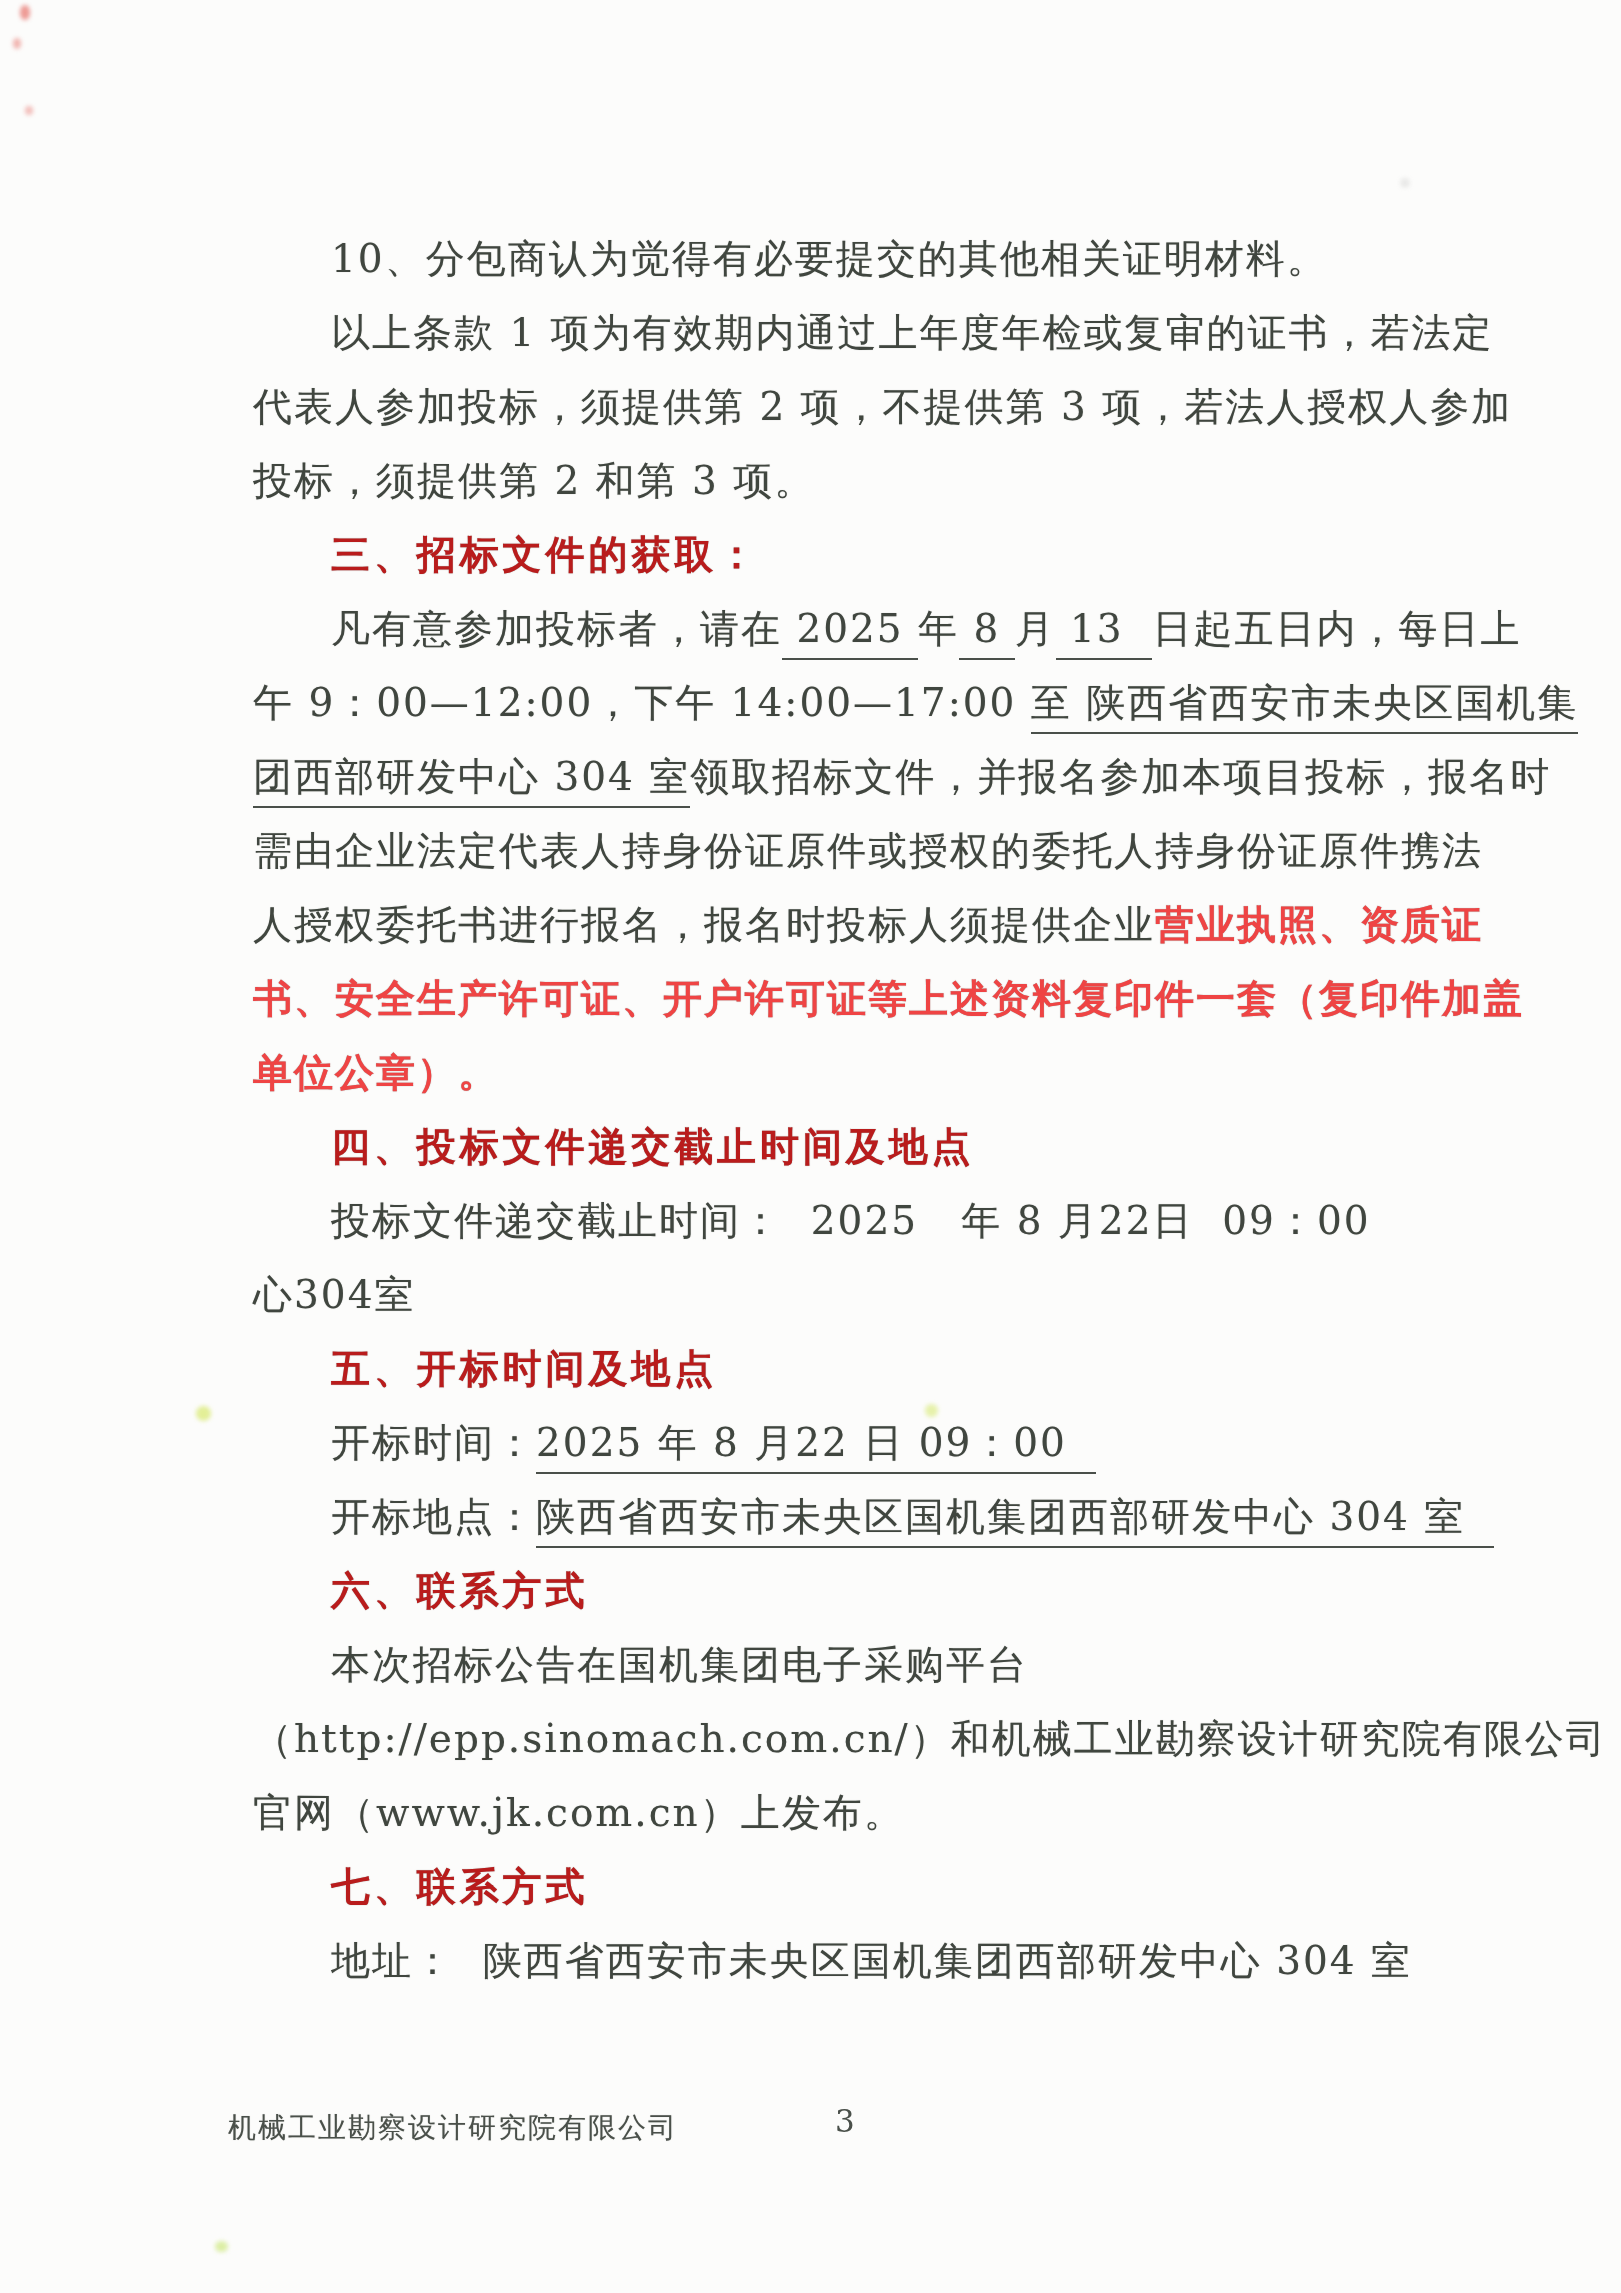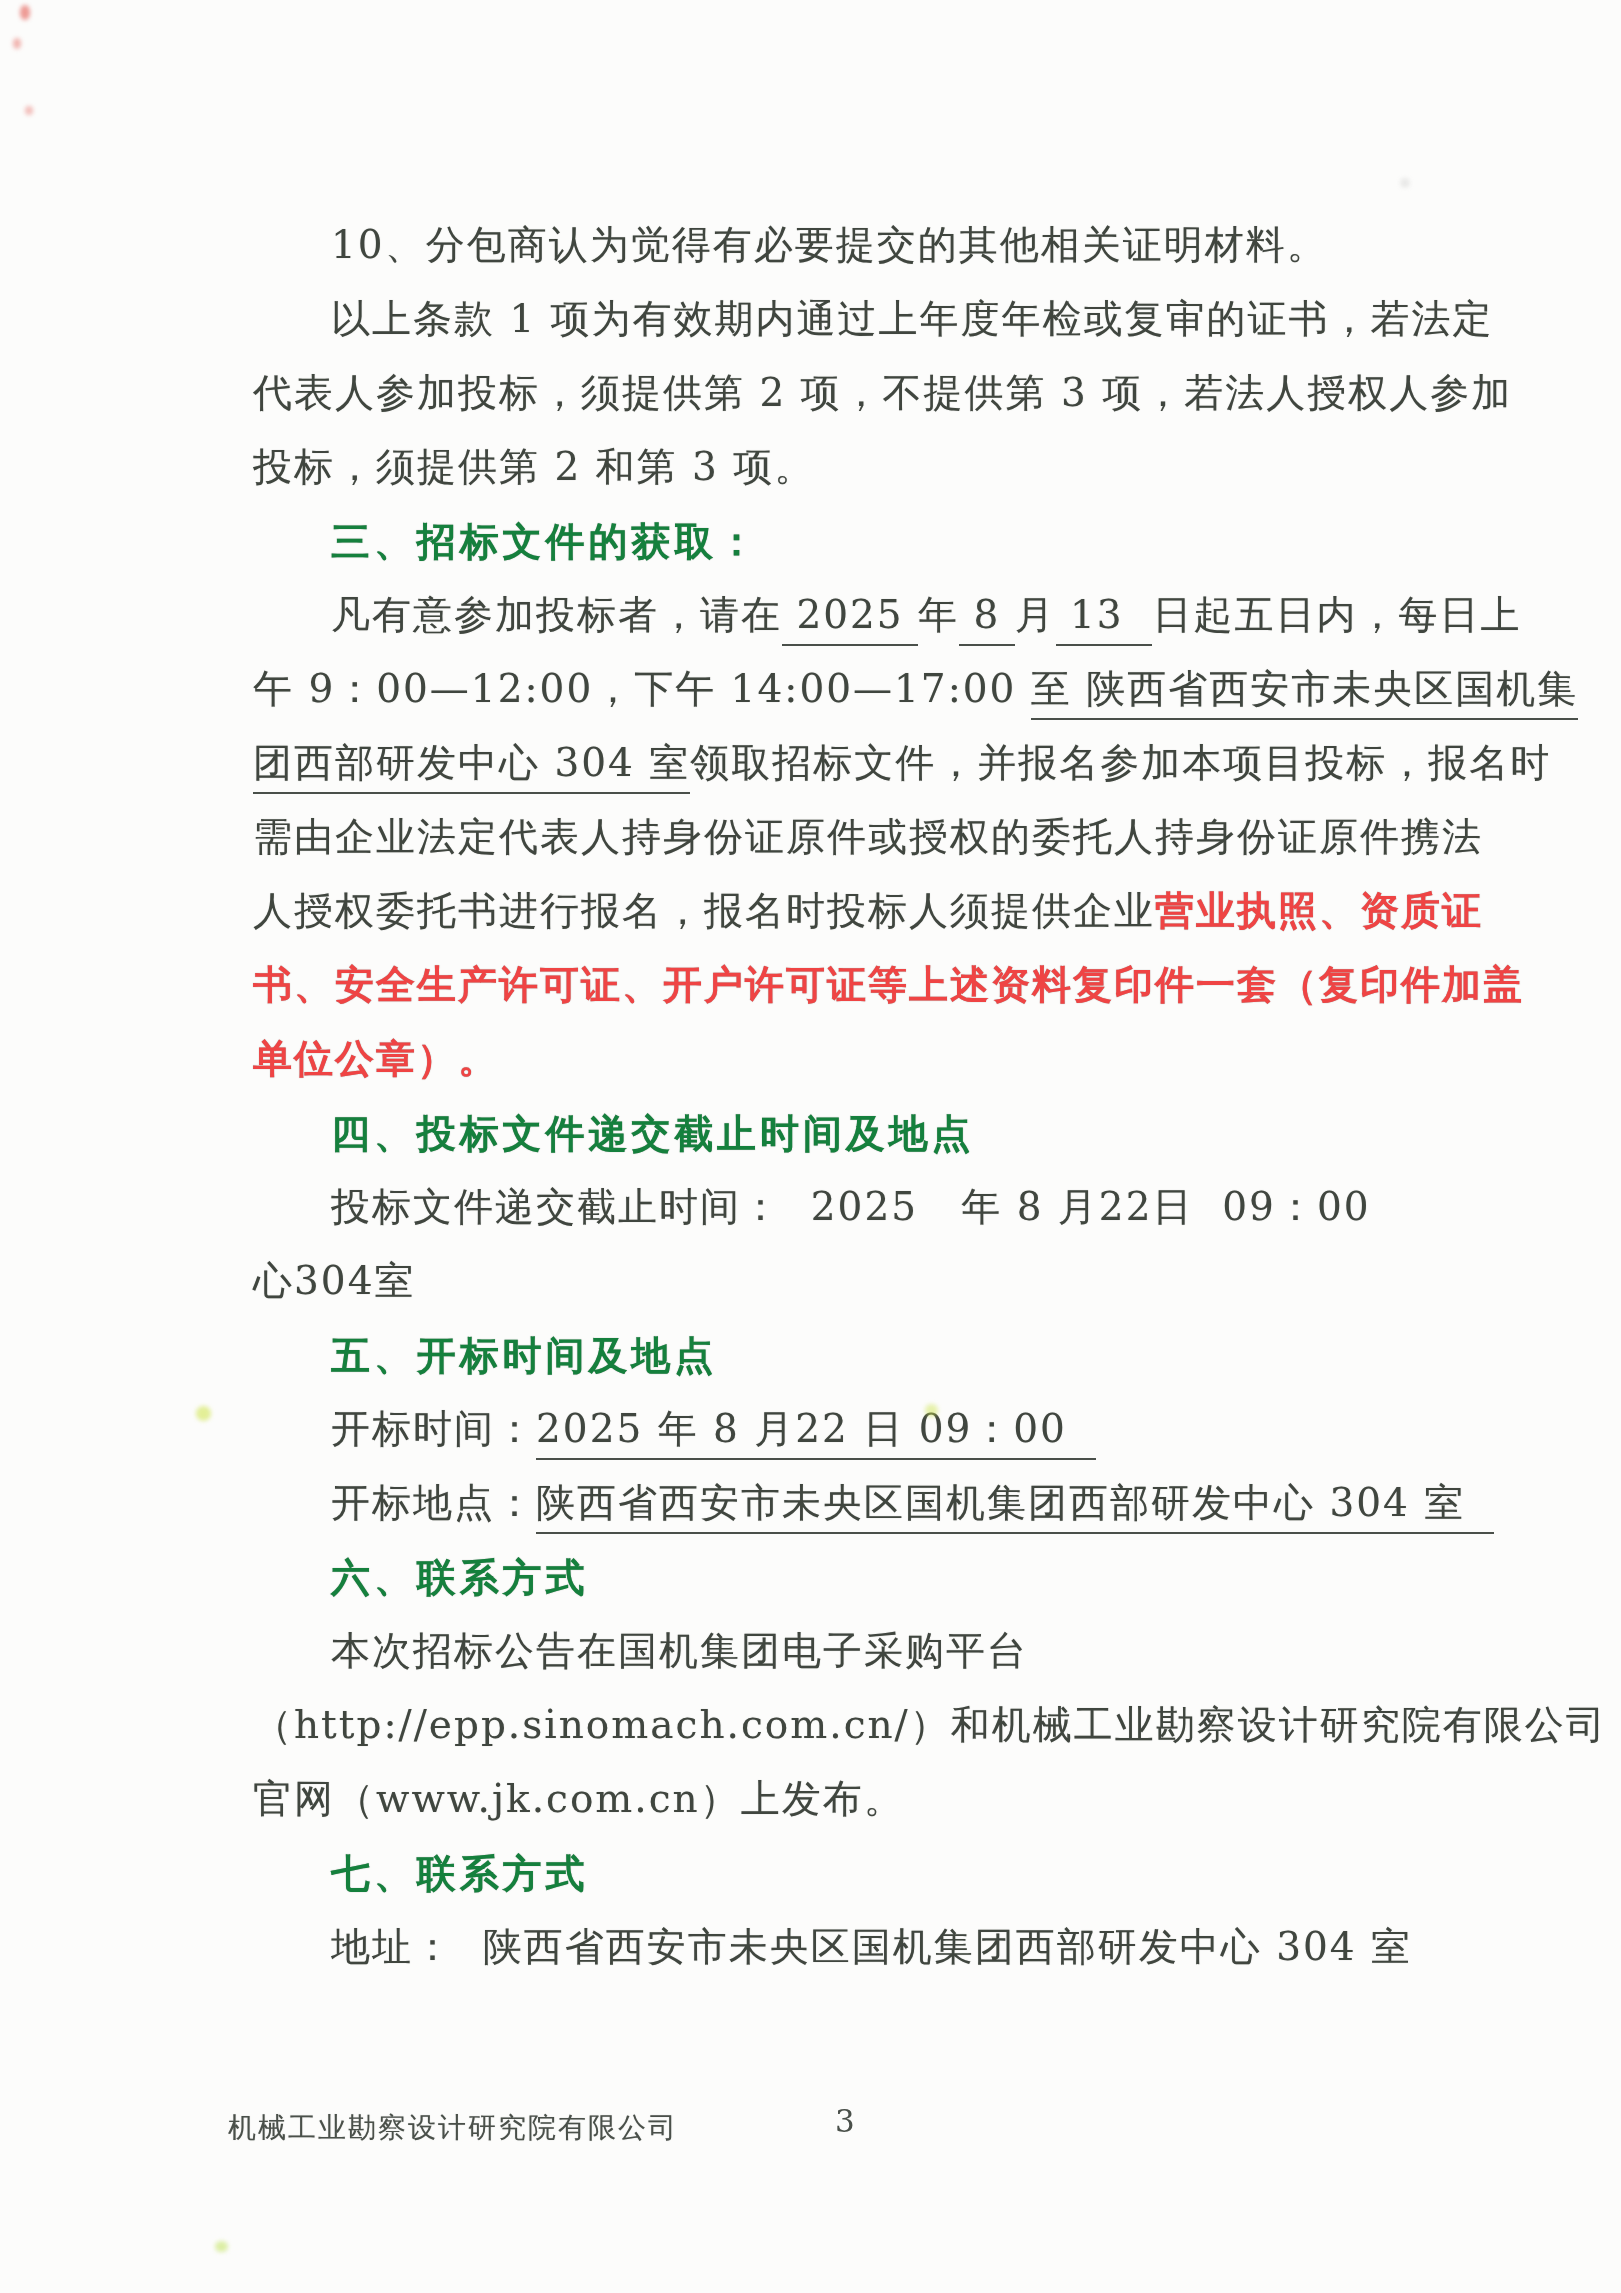--- a/index.html
+++ b/index.html
@@ -6,37 +6,38 @@
   .page{
     position:relative;
     width:1621px;height:2294px;
     background:#fcfcfb;
     overflow:hidden;
     font-family:"DejaVu Serif","Liberation Serif",serif;
     color:#40463f;
   }
   .doc-body{
     position:absolute;
-    left:253px;top:208px;
+    left:253px;top:222px;
     width:1323px;
   }
   .line{
     height:74px;
     line-height:74px;
     font-size:39px;
     letter-spacing:2px;
     white-space:pre;
     text-shadow:0 0 1px rgba(64,70,63,0.35);
   }
   .line.indent{padding-left:78px;}
   .line.heading{
     font-weight:bold;
     letter-spacing:3.9px;
-    color:#15803d;
+    color:#b91c1c;
     text-shadow:0 0 1px rgba(53,59,53,0.5);
+    font-family:Liberation Serif, serif;
   }
   .line span{display:inline-block;line-height:51px;}
   .line .u{
     border-bottom:2.9px solid #4a504a;
     padding-bottom:4px;
   }
   .line .b{
     font-weight:bold;
     color:#ef4444;
     text-shadow:0 0 1px rgba(56,62,56,0.55);

